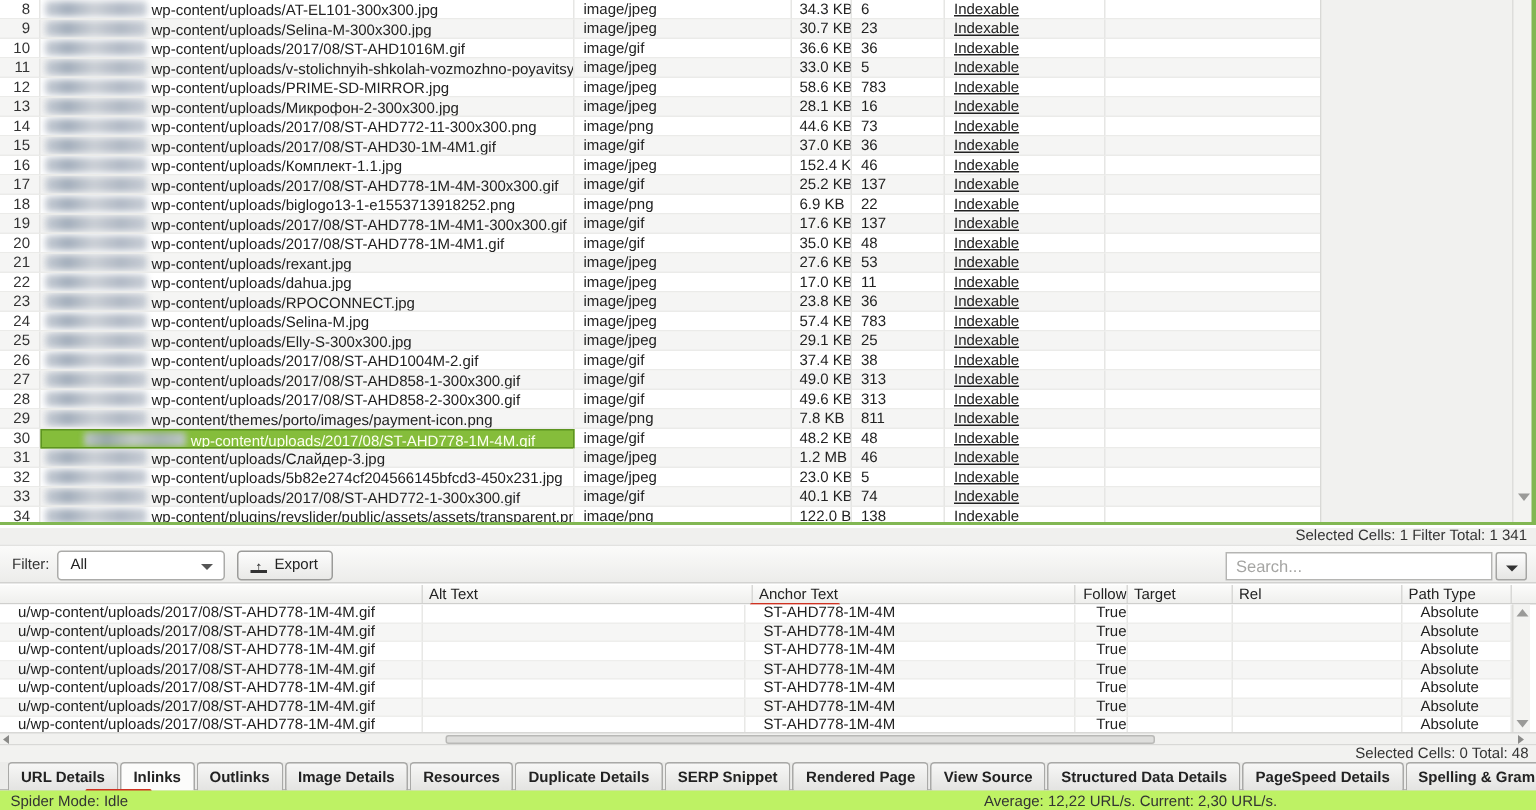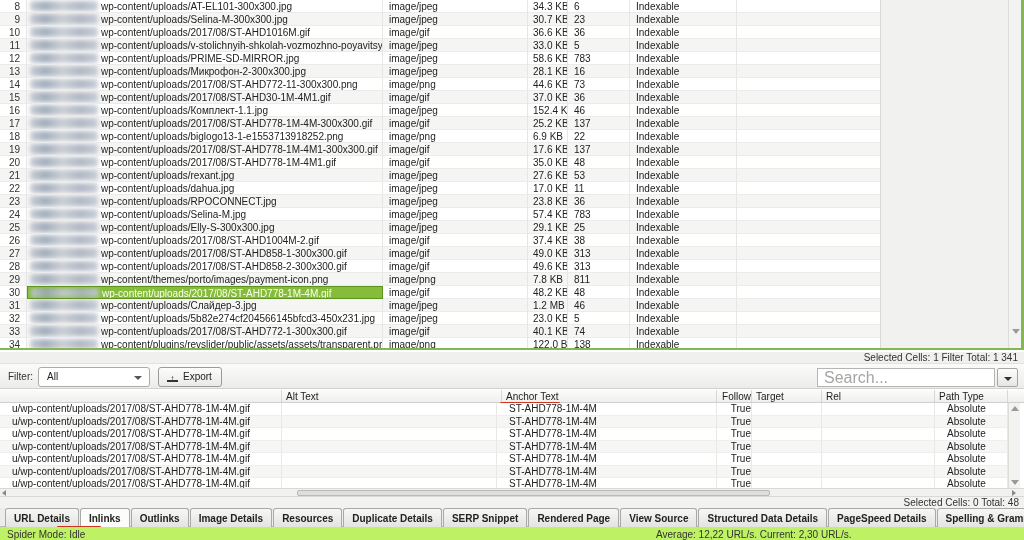--- a/index.html
+++ b/index.html
@@ -11,43 +11,43 @@
   #top-panel { position:absolute; left:0; top:0; width:1024px; height:350px; background:#f1f1ef; border-bottom:2px solid #82b753; }
   #top-rows { position:absolute; left:0; top:0; width:881px; height:348px; overflow:hidden; background:#fff; border-right:1px solid #d9d9d6; }
   .trow { display:flex; height:13px; line-height:12px; background:#fff; }
   .trow.odd { background:#f5f5f4; }
   .cell { flex:none; border-right:1px solid #e6e6e4; border-bottom:1px solid #ebebe9; padding:1px 0 0 6px; white-space:nowrap; overflow:hidden; }
   .c-num   { width:27px; text-align:right; padding-right:6px; padding-left:0; color:#333; background:inherit; }
   .c-addr  { width:356px; position:relative; padding-left:3px; }
   .c-type  { width:145px; }
   .c-size  { width:40px; padding-left:5px; }
   .c-links { width:62px; }
-  .c-index { width:107px; }
+  .c-index { width:107px;text-decoration:underline; }
   .c-extra { width:144px; border-right:1px solid #e0e0de; }
-  .c-addr.sel { background:#85bd3b; border:1px solid #5d9420; color:#fcfff0; }
+  .c-addr.sel { background:#85bd3b; border:1px solid #5d9420; color:#fcfff0;text-align:center; }
   .blur-patch { display:inline-block; vertical-align:-1px; width:68px; height:10px; margin-right:3px; border-radius:2px;
     background:linear-gradient(90deg,#c3c9d2 0%,#9aa6b5 22%,#c6cbd2 48%,#a9b2bf 74%,#c3c9d2 100%);
     filter:blur(2px); opacity:.9; }
   #top-vscroll { position:absolute; right:3px; top:0; width:13px; height:348px; background:#f3f3f1; border-left:1px solid #dddddb; }
   .scroll-arrow-down { position:absolute; left:3px; bottom:14px; width:0; height:0; border-left:4px solid transparent; border-right:4px solid transparent; border-top:5px solid #9a9a98; }
   #green-right { position:absolute; right:0; top:0; width:3px; height:350px; background:#82b753; }
 
   
   #mid-status { position:absolute; left:0; top:352px; width:1024px; height:11px; background:#f0f0ee; text-align:right; padding-right:6px; line-height:11px; color:#333; }
 
   
   #toolbar { position:absolute; left:0; top:363px; width:1024px; height:26px; background:linear-gradient(#fbfbfa,#ececea); border-top:1px solid #e2e2e0; border-bottom:1px solid #d2d2d0; }
   #filter-label { position:absolute; left:8px; top:7px; color:#333; }
   #filter-select { position:absolute; left:38px; top:3px; width:112px; height:20px; background:#fff; border:1px solid #ababa9; border-radius:3px; line-height:18px; padding-left:8px; color:#222; }
   #filter-select .dd-arrow { position:absolute; right:7px; top:8px; width:0; height:0; border-left:4px solid transparent; border-right:4px solid transparent; border-top:4px solid #555; }
   #export-btn { position:absolute; left:158px; top:3px; height:20px; padding:0 9px 0 24px; background:linear-gradient(#fdfdfd,#e9e9e7); border:1px solid #9b9b99; border-radius:3px; line-height:18px; color:#222; }
   .export-icon { position:absolute; left:8px; top:2px; width:11px; height:13px; }
   .export-icon .up { position:absolute; left:3px; top:0; font-size:10px; font-weight:bold; color:#333; }
   .export-icon .base { position:absolute; left:0; bottom:1px; width:11px; height:2px; background:#333; }
-  #search-input { position:absolute; right:29px; top:4px; width:178px; height:19px; border:1px solid #b5b5b3; background:#fff; padding:0 6px; font-family:"Liberation Sans",sans-serif; font-size:16px; color:#222; }
+  #search-input { position:absolute; right:29px; top:4px; width:178px; height:19px; border:1px solid #b5b5b3; background:#fff; padding:0 6px; font-family:"Liberation Sans",sans-serif; font-size:11px; color:#222; }
   #search-input::placeholder { color:#a5a5a3; }
   #search-dd-btn { position:absolute; right:6px; top:4px; width:21px; height:19px; background:linear-gradient(#fdfdfd,#e6e6e4); border:1px solid #a5a5a3; border-radius:2px; }
   #search-dd-btn .dd-arrow { position:absolute; left:6px; top:8px; width:0; height:0; border-left:4px solid transparent; border-right:4px solid transparent; border-top:4px solid #333; }
 
   
   #bottom-header { position:absolute; left:0; top:390px; width:1024px; height:13px; display:flex; background:linear-gradient(#fcfcfb,#efefed); border-bottom:1px solid #cfcfcd; }
   .hcell { flex:none; border-right:1px solid #d8d8d6; padding:1px 0 0 4px; line-height:11px; color:#222; white-space:nowrap; overflow:hidden; }
   .b-url { width:282px; } .b-anchor { width:215px; } .b-alt { width:220px; } .b-follow { width:35px; padding-left:3px;text-align:right; } .b-target { width:70px; } .b-rel { width:113px; } .b-path { width:73px; }
   #alt-underline { position:absolute; left:500px; top:402px; width:60px; height:2px; background:#ce3222; border-radius:1px; }
   #bottom-rows { position:absolute; left:0; top:403px; width:1008px; height:85px; overflow:hidden; background:#fff; }

